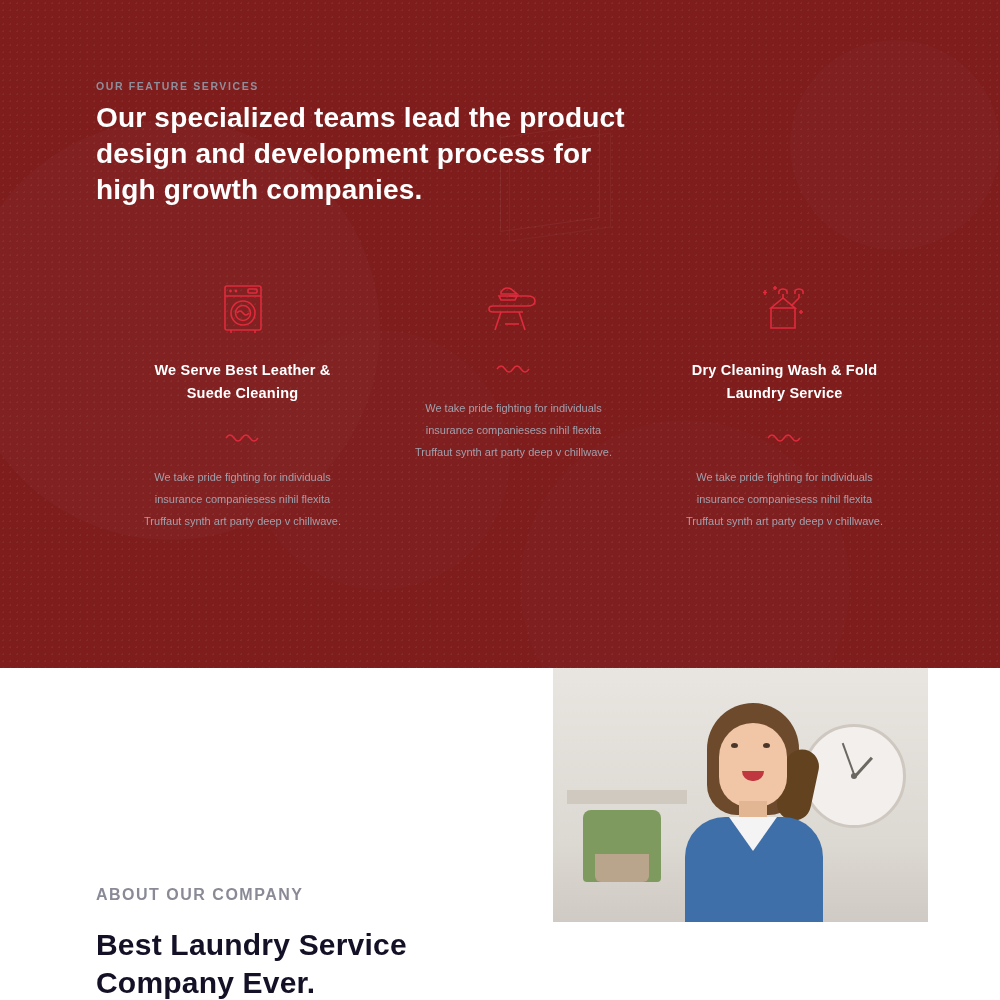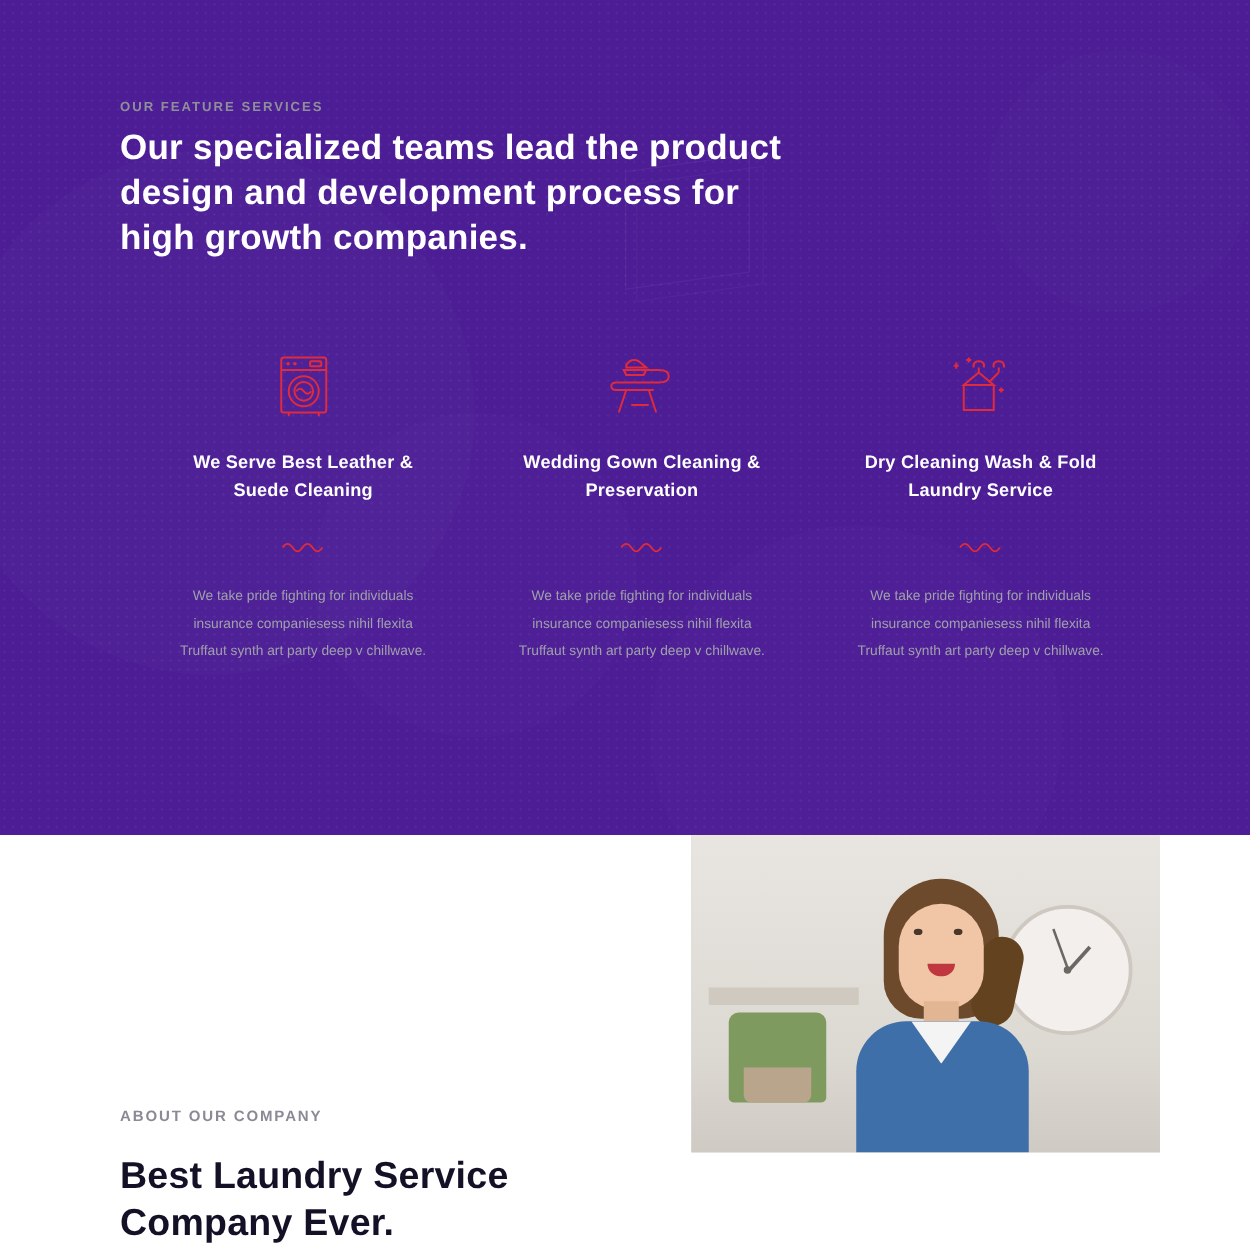--- a/index.html
+++ b/index.html
@@ -9,21 +9,21 @@
     overflow: hidden;
     font-family: "Liberation Sans", sans-serif;
     background: #ffffff;
   }
 
   
   .features-section {
     position: relative;
     width: 1000px;
     height: 668px;
-    background: #4c1d95;
+    background: #7f1d1d;
     overflow: hidden;
   }
   
   .features-section::before {
     content: "";
     position: absolute;
     inset: 0;
     background-image: radial-gradient(rgba(255,255,255,0.05) 1px, transparent 1px);
     background-size: 7px 7px;
     pointer-events: none;
@@ -130,21 +130,21 @@
     background: #ffffff;
     overflow: hidden;
   }
   .about-left {
     position: absolute;
     left: 96px;
     top: 218px;
     width: 430px;
   }
   .about-eyebrow {
-    font-size: 12px;
+    font-size: 16px;
     letter-spacing: 1.5px;
     color: #8a8a96;
     text-transform: uppercase;
     font-weight: 600;
   }
   .about-heading {
     margin-top: 22px;
     font-size: 30px;
     line-height: 1.28;
     font-weight: 700;
@@ -334,21 +334,20 @@
         <svg width="58" height="54" viewBox="0 0 58 54" fill="none" stroke="#e02b3c" stroke-width="1.6">
           <path d="M8 26 h34 q8 0 8 -5 t-8 -5 h-18"></path>
           <path d="M8 26 q-4 0 -4 3 t4 3 h30"></path>
           <path d="M16 32 l-6 18"></path>
           <path d="M34 32 l6 18"></path>
           <path d="M20 44 h14"></path>
           <path d="M16 12 q4 -6 10 -3 l6 5 h-16 z" fill="none"></path>
           <path d="M14 16 h18 l-2 4 h-14 z"></path>
         </svg>
       </div>
-      <div class="card-title">Wedding Gown Cleaning &amp; Preservation</div>
       <svg class="wave" viewBox="0 0 36 10">
         <path d="M1 6 q4 -6 8 0 q4 6 8 0 q4 -6 8 0 q4 6 8 0" fill="none" stroke="#e02b3c" stroke-width="1.4"></path>
       </svg>
       <p class="card-text">We take pride fighting for individuals insurance companiesess nihil flexita Truffaut synth art party deep v chillwave.</p>
     </div>
 
     <div class="card">
       <div class="card-icon">
         <svg width="56" height="54" viewBox="0 0 56 54" fill="none" stroke="#e02b3c" stroke-width="1.6">
           <path d="M22 14 q-1 -5 4 -5 t4 5"></path>

